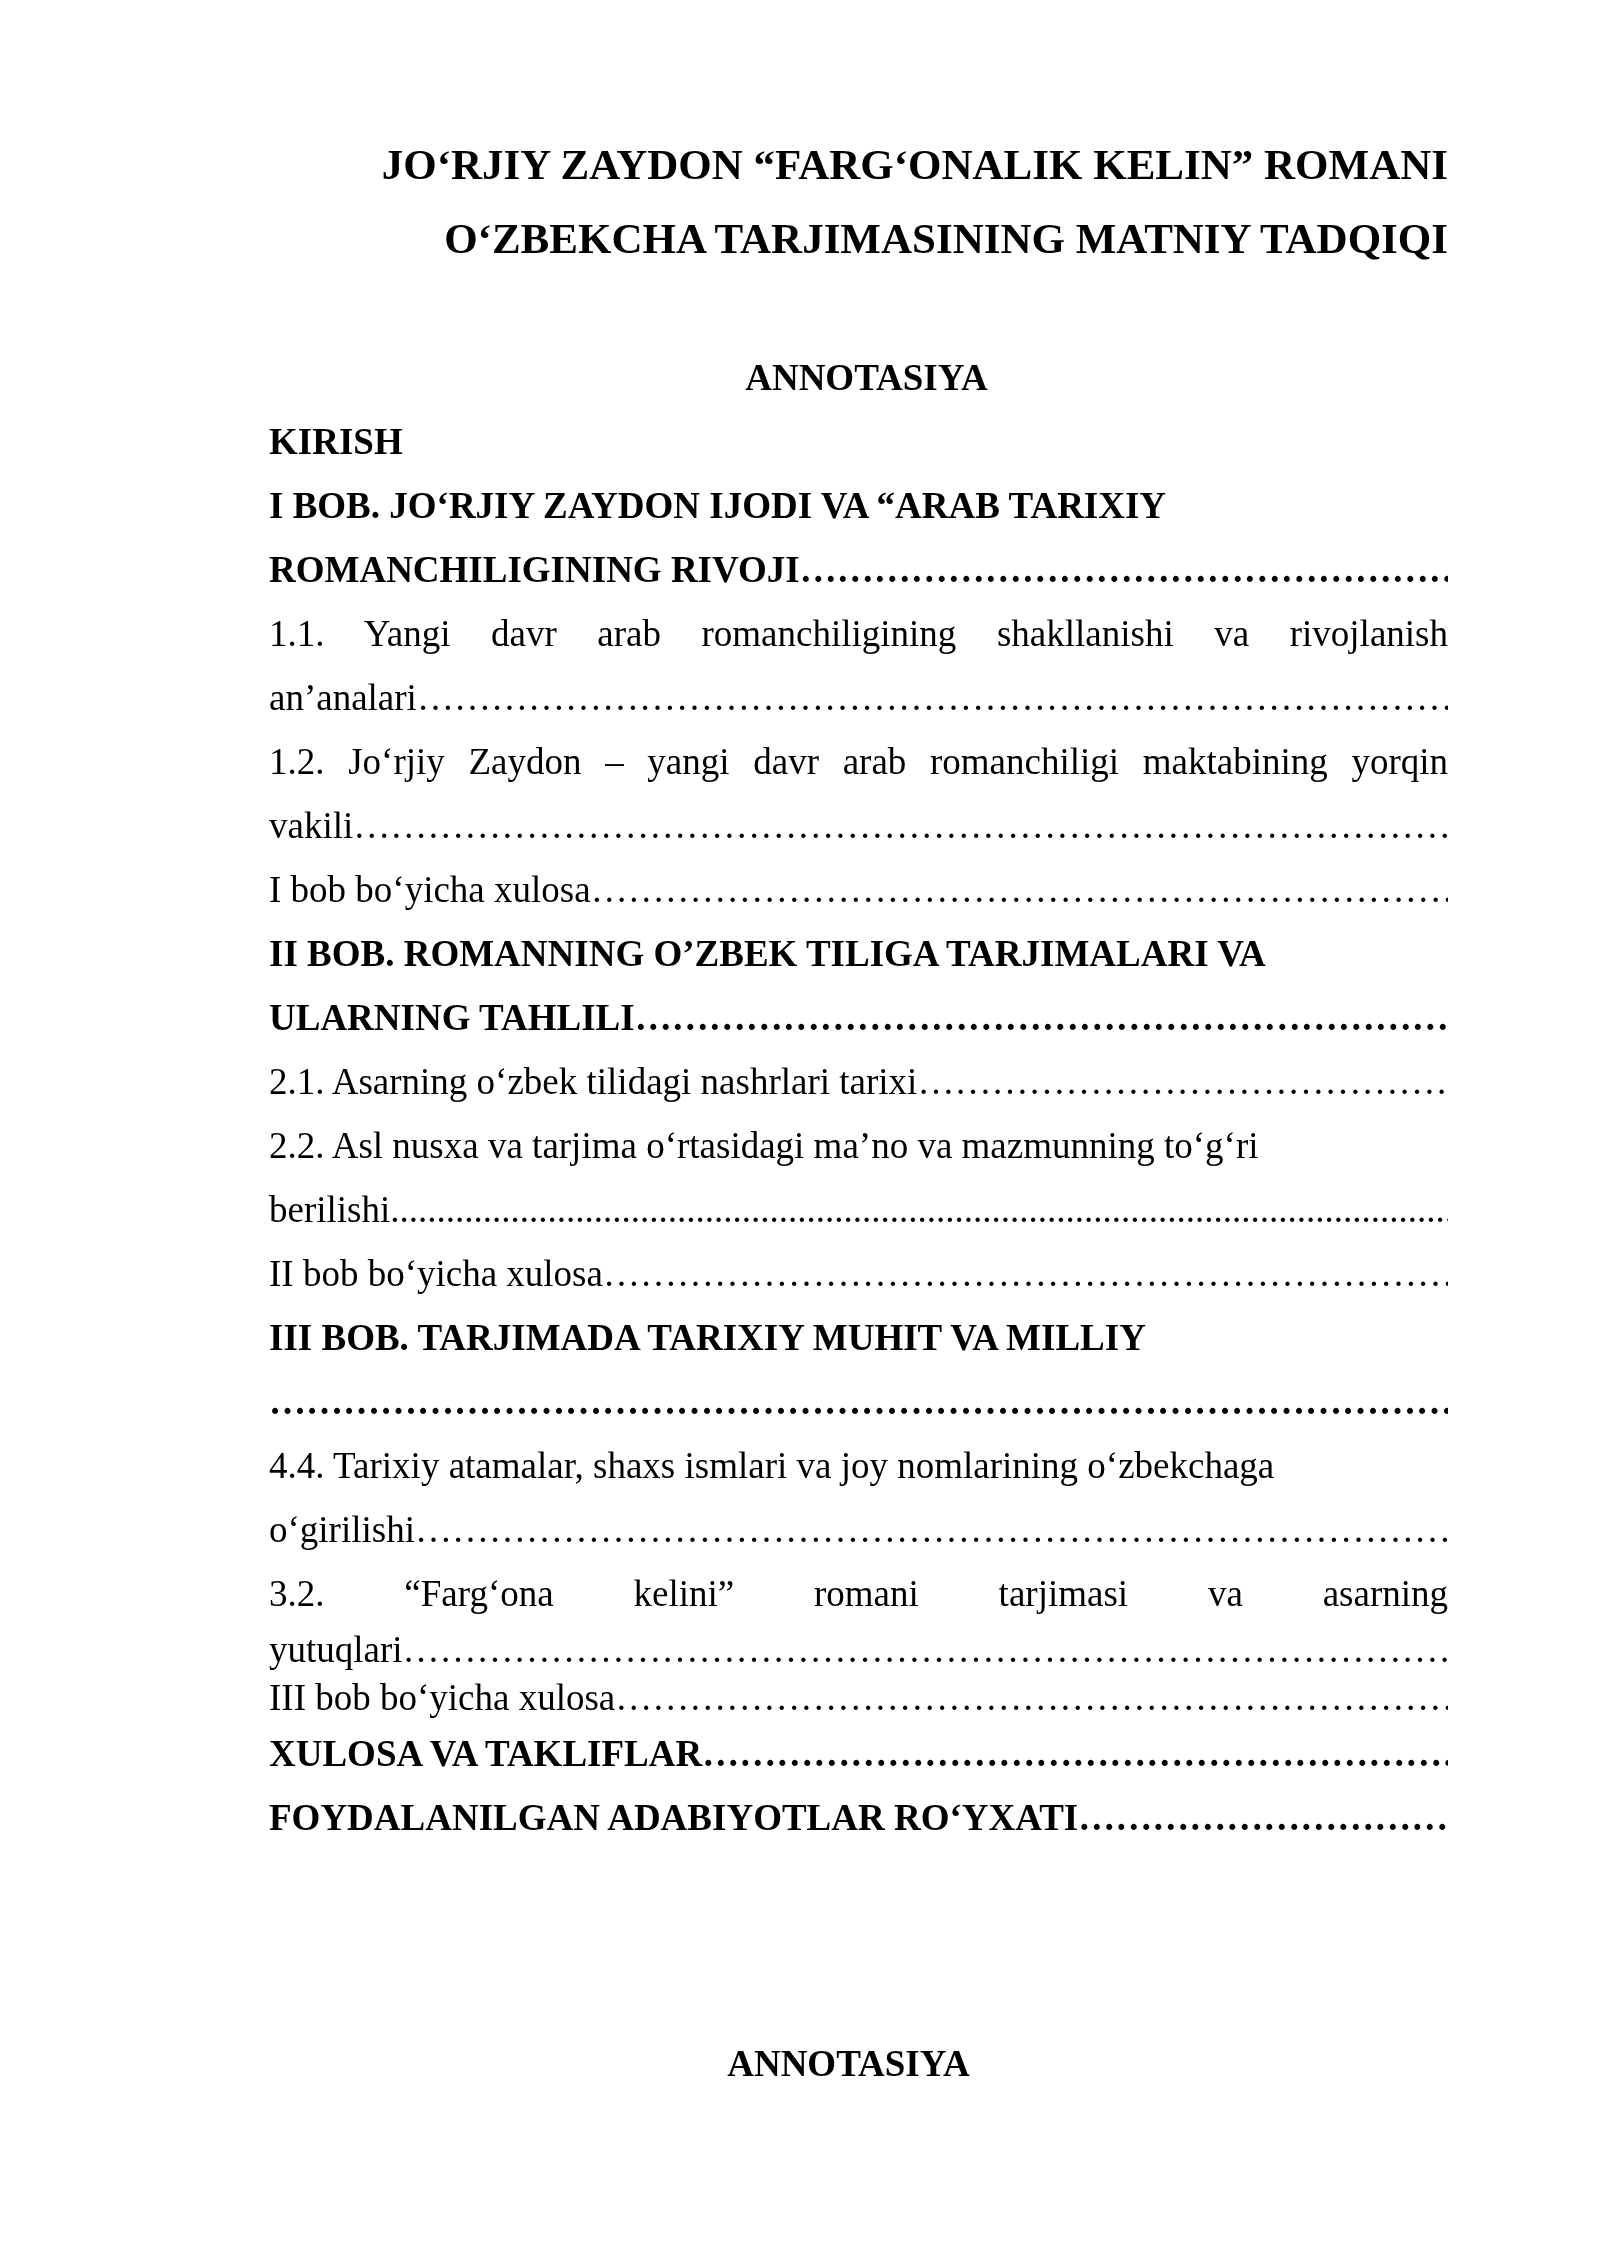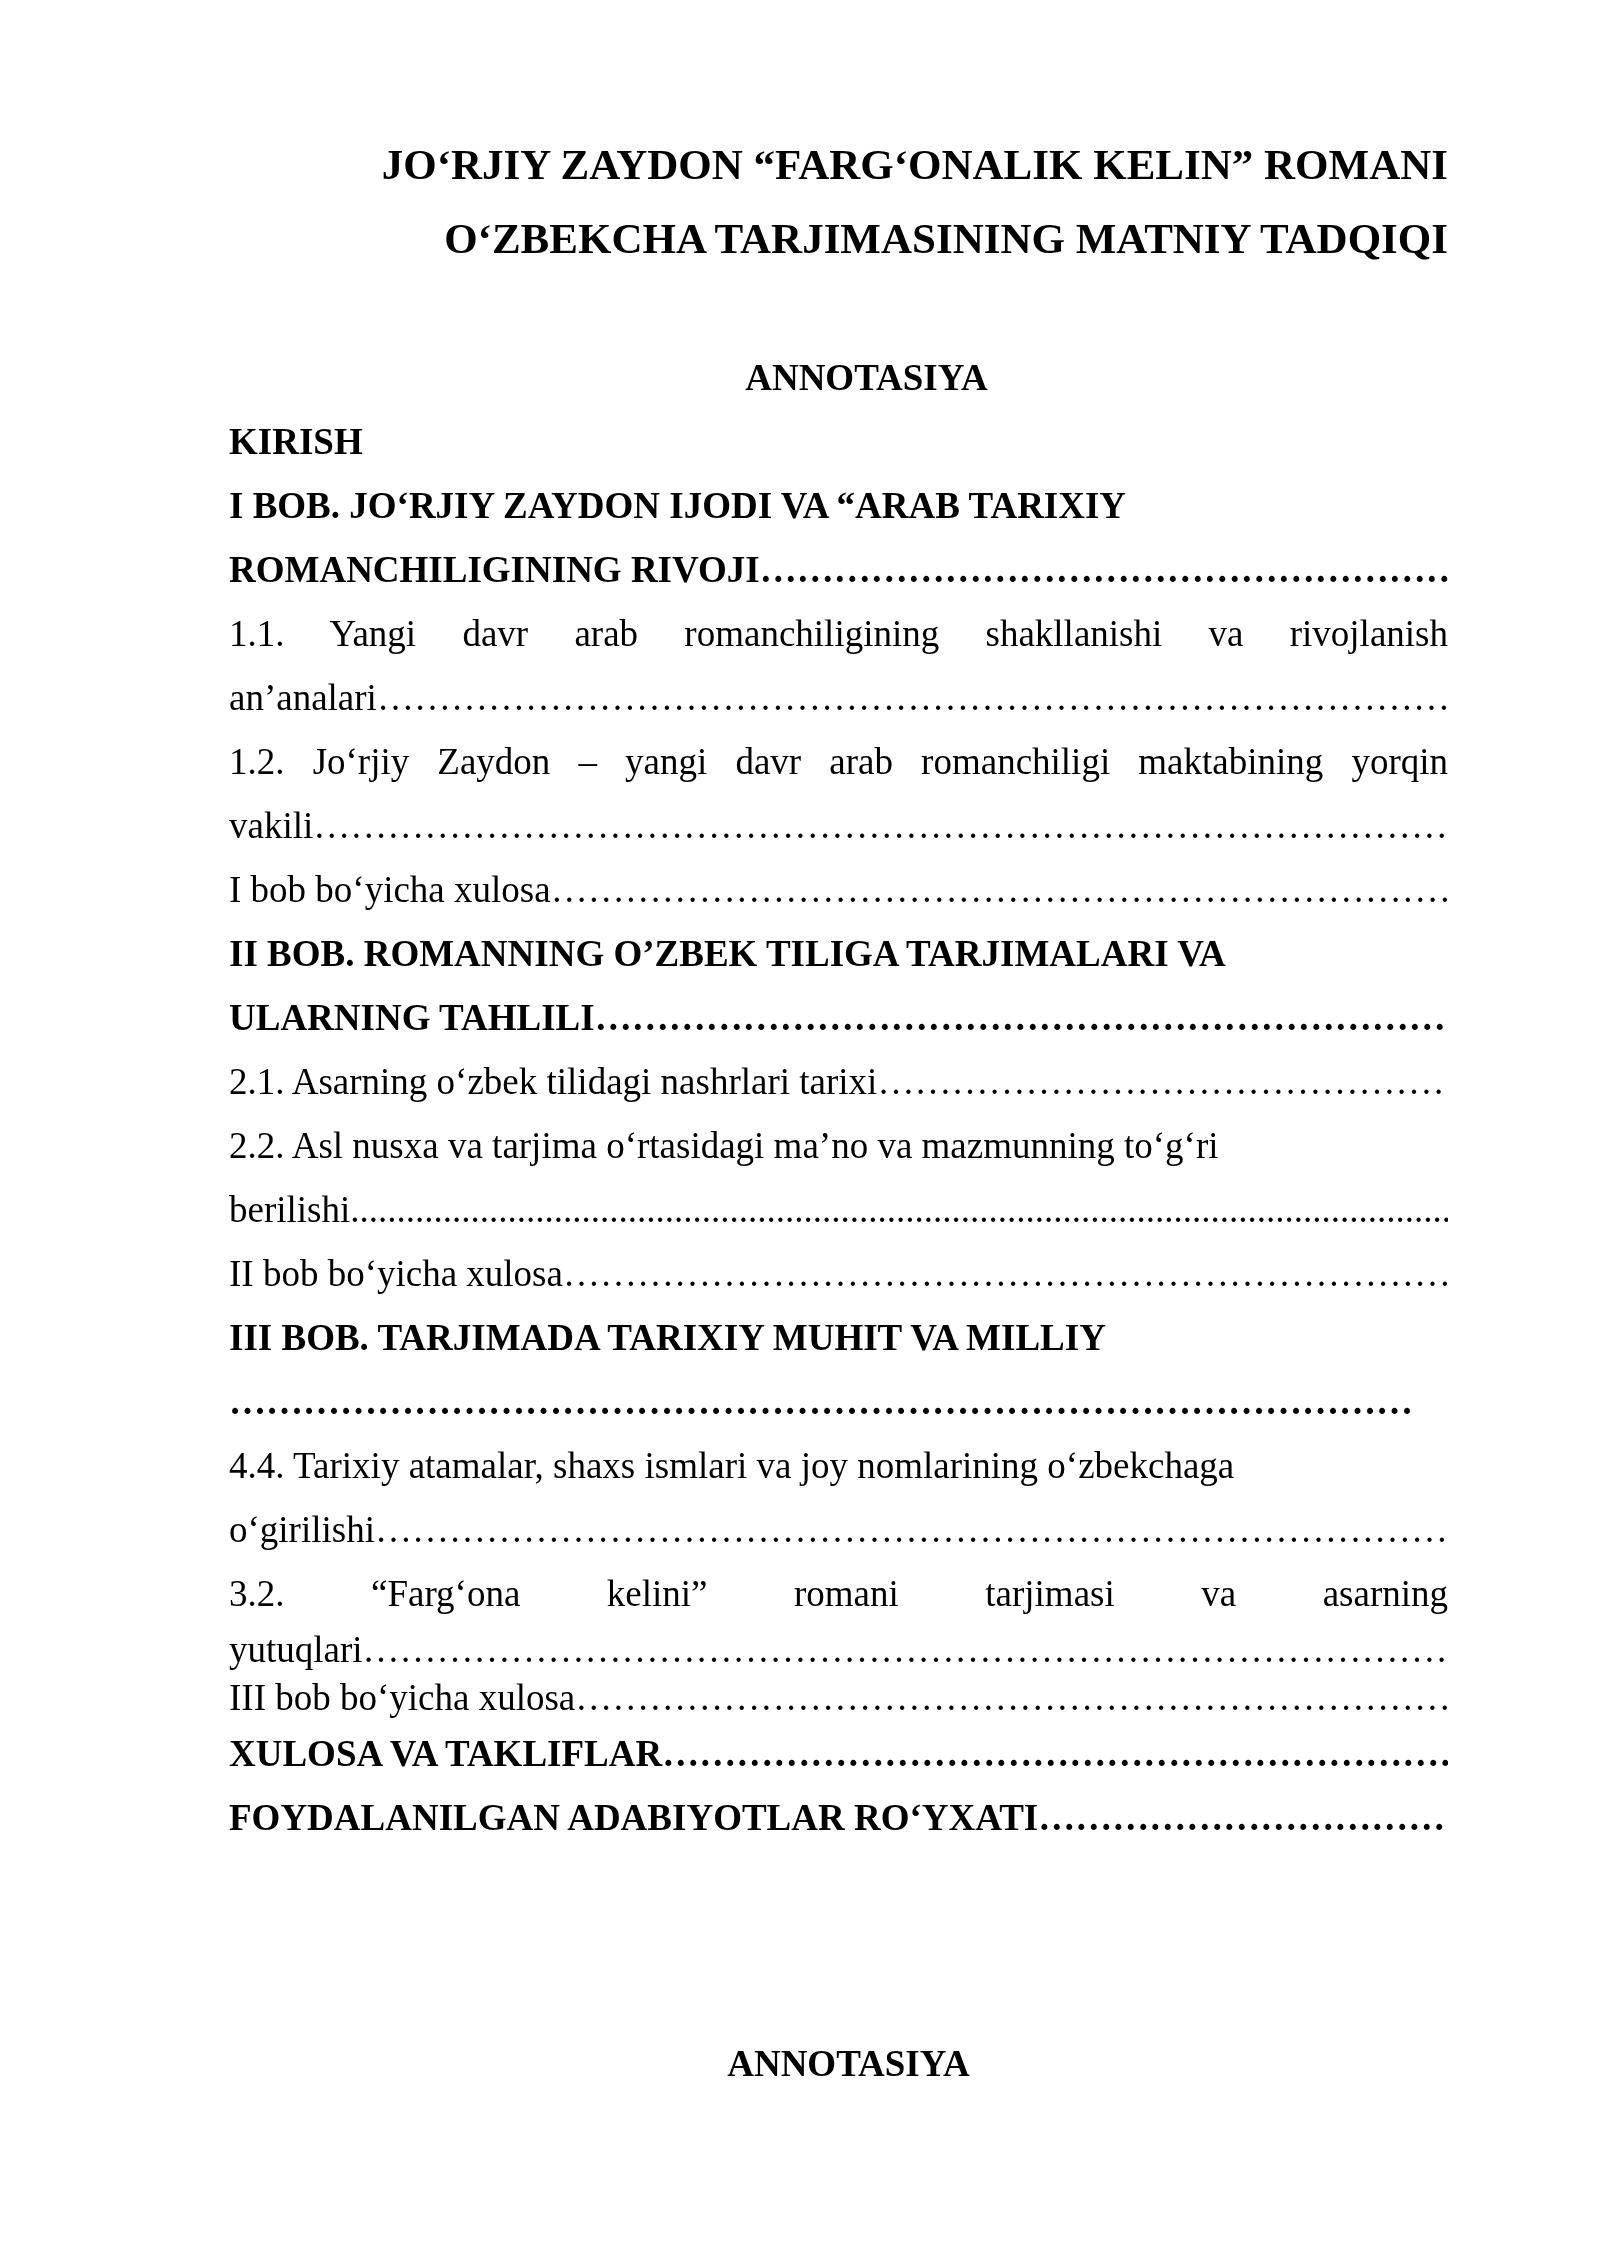--- a/index.html
+++ b/index.html
@@ -32,20 +32,21 @@
     line-height: 64px;
   }
   .toc { margin-top: 0; }
   .toc-line {
     display: flex;
     align-items: baseline;
     font-size: 37px;
     line-height: 64px;
     white-space: nowrap;
     overflow: hidden;
+    margin-left: 40px;
   }
   .toc-line.block {
     display: block;
   }
   .toc-line.justify {
     display: block;
     text-align: justify;
     text-align-last: justify;
     white-space: normal;
   }

